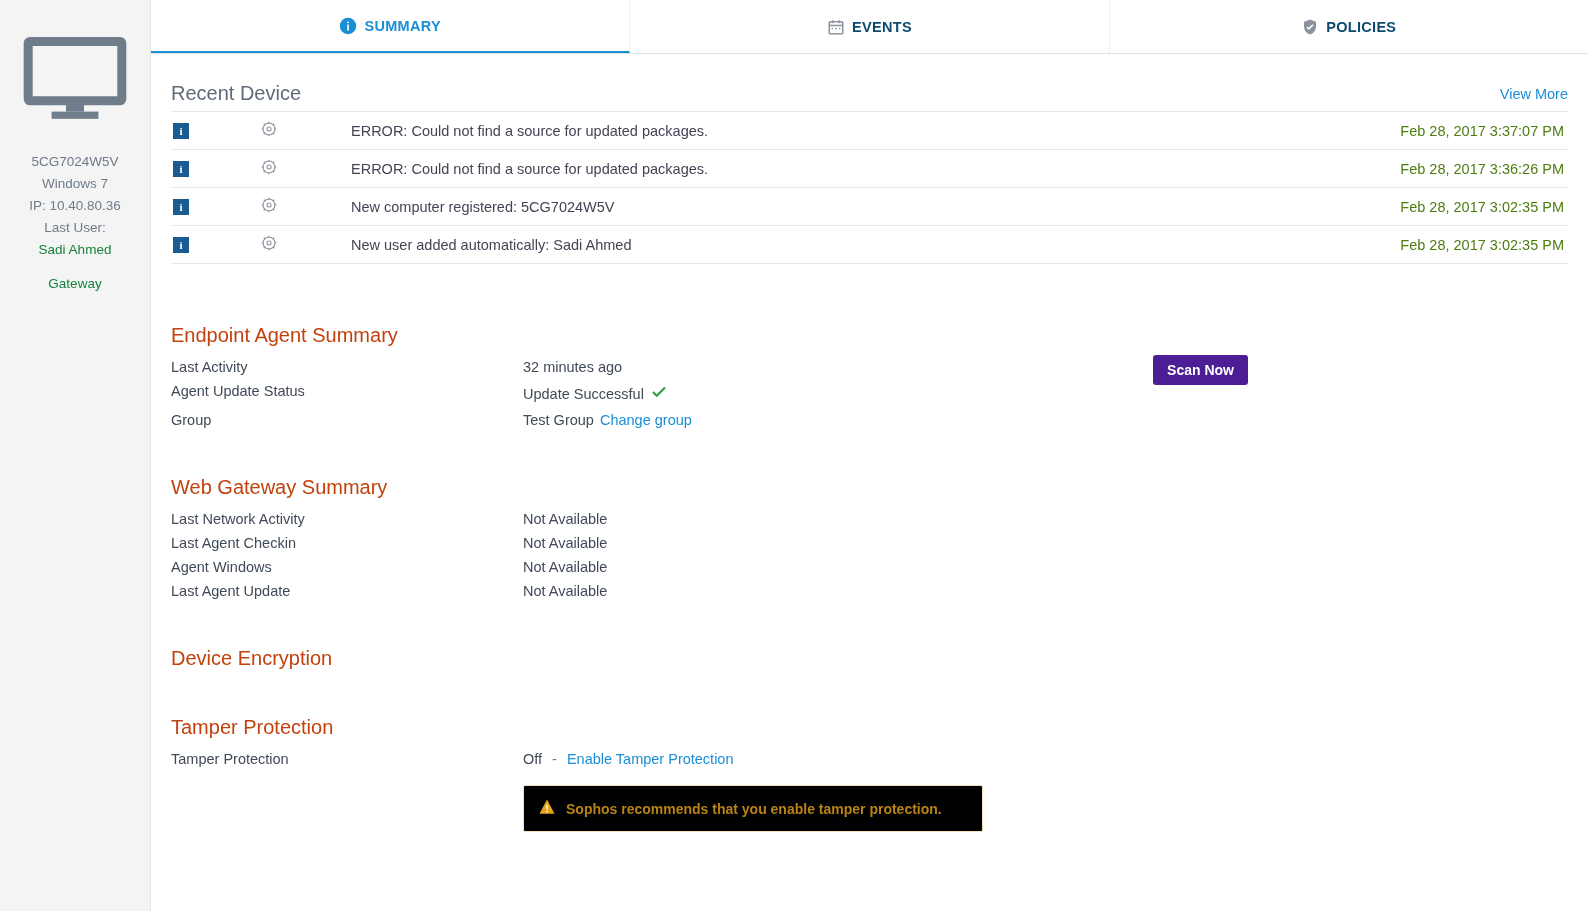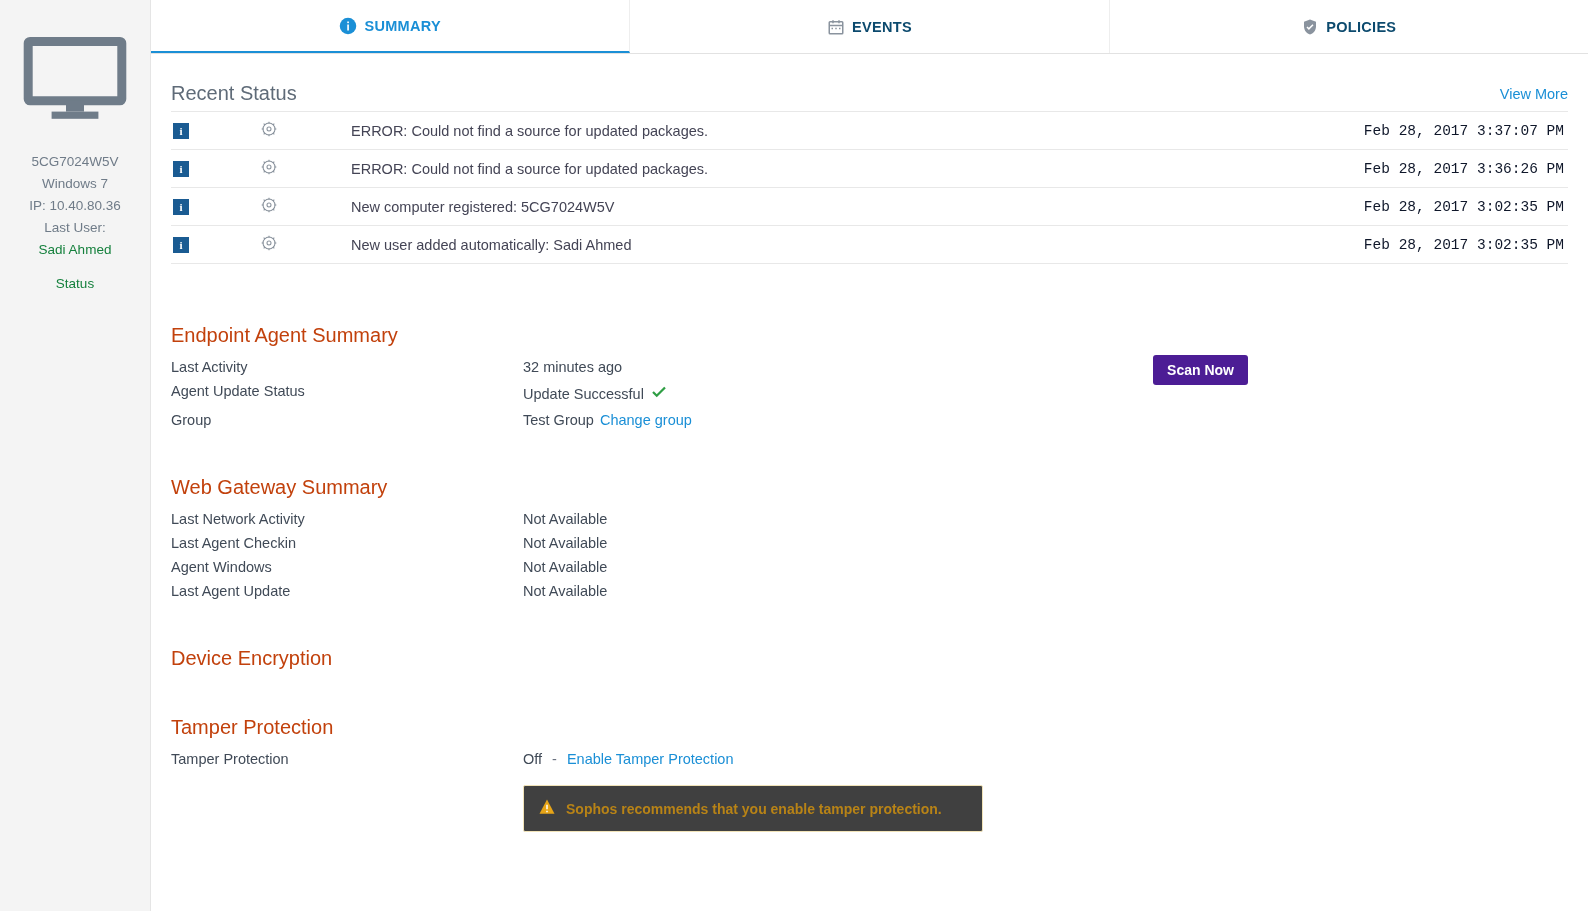--- a/index.html
+++ b/index.html
@@ -74,40 +74,40 @@
     font-weight: 400;
     color: #5f6b78;
   }
   .view-more { color: #1a8fd6; font-size: 14.5px; cursor: pointer; }
   .events-table { width: 100%; border-collapse: collapse; }
   .events-table tr { border-top: 1px solid #e8e8e8; border-bottom: 1px solid #e8e8e8; }
   .events-table td { padding: 9px 8px 9px 0; font-size: 14.5px; color: #445; vertical-align: middle; }
   .events-table td.col-info { width: 90px; padding-left: 2px; }
   .events-table td.col-gear { width: 90px; }
   .events-table td.col-msg { }
-  .events-table td.col-time { text-align: right; white-space: nowrap; padding-right: 4px; color:#0f172a;font-family:Liberation Mono, monospace;}
+  .events-table td.col-time { text-align: right; white-space: nowrap; padding-right: 4px; color:#4d7c0f;}
   .info-badge {
     display: inline-flex; align-items:center; justify-content:center;
     width: 16px; height: 16px; background: #1a5b92; color: #fff;
     font-size: 11px; font-weight: bold; font-family: Georgia, serif;
   }
   .gear-svg { color:#8b949e; }
   .kv { display: flex; padding: 4px 0; }
   .kv .k { width: 352px; color: #404a57; font-size: 14.5px; }
   .kv .v { flex:1; color: #404a57; font-size: 14.5px; display:flex; align-items:center; gap:6px;}
   .kv .link { color:#1a8fd6; cursor:pointer; }
   .scan-col { margin-left: auto; padding-right: 320px; }
   .btn-primary {
     background:#4c1d95; color:#fff; border:none; border-radius:3px;
     padding:7px 14px; font-size:14px; font-weight:600; cursor:pointer;
   }
   .check-svg { color:#2f9e44; }
   .warn-banner {
     margin-top:14px; margin-left:352px; max-width:460px;
-    background:#404040; border:1px solid #f1e3b8; border-radius:2px;
+    background:#000000; border:1px solid #f1e3b8; border-radius:2px;
     padding:12px 14px; display:flex; align-items:center; gap:10px;
     color:#b88316; font-weight:600; font-size:14px;
   }
   .warn-svg { color:#e6a417; flex-shrink:0;}
   .agent-grid { display:flex; }
   .agent-left { flex:1; }
 </style>
 </head>
 <body>
 
@@ -118,21 +118,21 @@
       <rect x="50" y="72" width="20" height="12" fill="#6f7c89"></rect>
       <rect x="34" y="84" width="52" height="8" fill="#6f7c89"></rect>
     </svg>
   </div>
   <div class="meta-line">5CG7024W5V</div>
   <div class="meta-line">Windows 7</div>
   <div class="meta-line">IP: 10.40.80.36</div>
   <div class="meta-line">Last User:</div>
   <div class="meta-line link">Sadi Ahmed</div>
   <div style="height:12px"></div>
-  <div class="meta-line link">Status</div>
+  <div class="meta-line link">Gateway</div>
 </aside>
 
 <main class="main">
 
   <div class="tabs">
     <div class="tab active">
       <span class="tab-icon">
         <svg width="18" height="18" viewBox="0 0 24 24">
             <circle cx="12" cy="12" r="11" fill="#1a8fd6"></circle>
             <rect x="11" y="10" width="2.2" height="8" fill="#fff"></rect>
@@ -162,21 +162,21 @@
             <path d="M8 12 l2.5 2.5 L16 9" fill="none" stroke="#fff" stroke-width="2"></path>
           </svg>
       </span>
       <span>POLICIES</span>
     </div>
   </div>
 
   <div class="content">
 
     <div class="recent-header">
-      <h2>Recent Status</h2>
+      <h2>Recent Device</h2>
       <span class="view-more">View More</span>
     </div>
     <table class="events-table">
       <tbody id="events-body">
           <tr>
             <td class="col-info"><span class="info-badge">i</span></td>
             <td class="col-gear"><span><svg class="gear-svg" width="16" height="16" viewBox="0 0 24 24">
                   <circle cx="12" cy="12" r="9" fill="none" stroke="currentColor" stroke-width="1.6"></circle>
                   <circle cx="12" cy="12" r="3" fill="none" stroke="currentColor" stroke-width="1.6"></circle>
                   <g stroke="currentColor" stroke-width="1.6">

